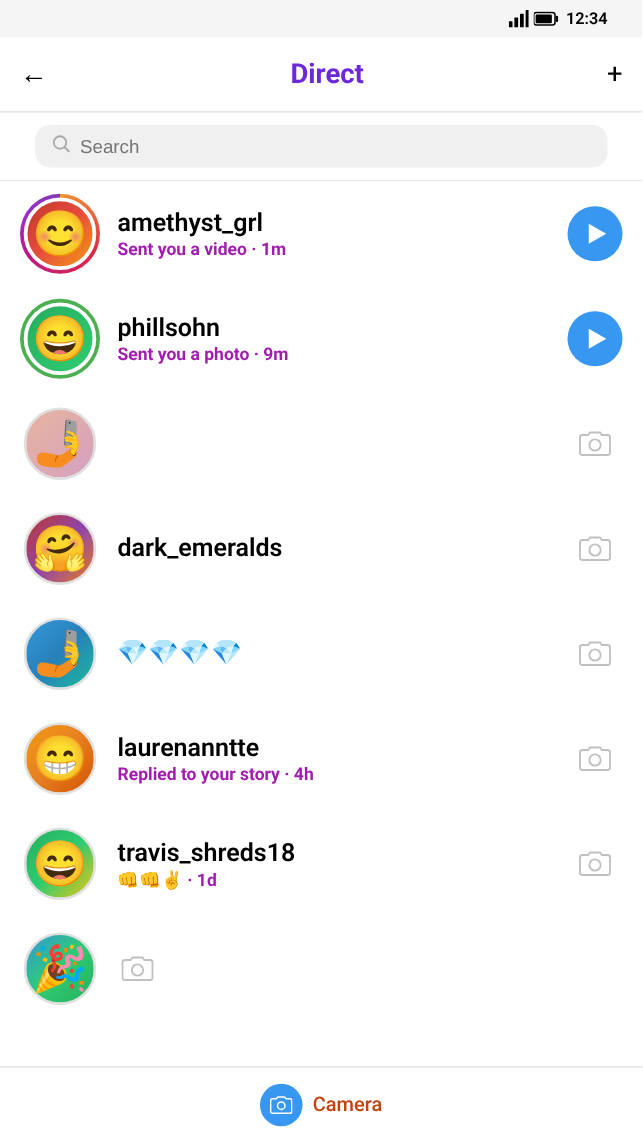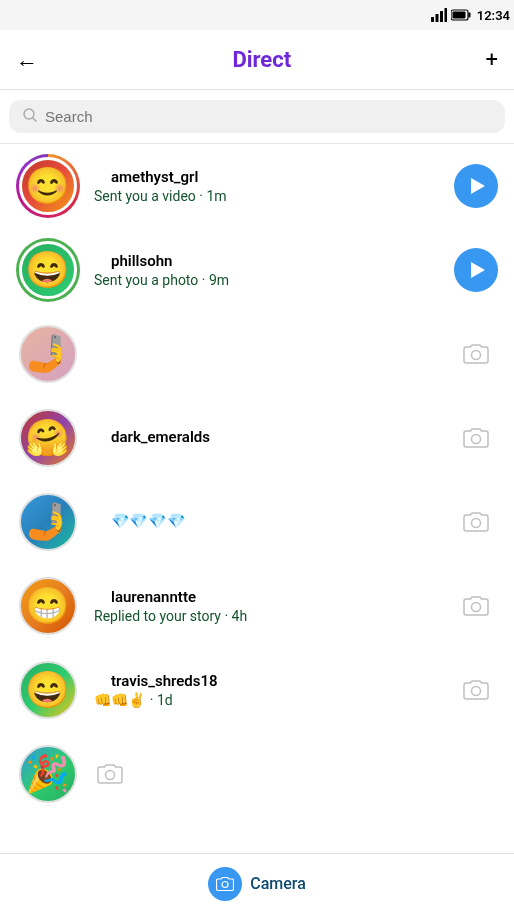--- a/index.html
+++ b/index.html
@@ -12,21 +12,21 @@
       overflow-x: hidden;
     }
 
     
     .status-bar {
       background: #f5f5f5;
       height: 30px;
       display: flex;
       align-items: center;
       justify-content: flex-end;
-      padding: 0 4px;
+      padding: 0 28px;
       gap: 6px;
     }
     .status-bar-time {
       font-size: 13px;
       font-weight: 600;
       color: #000;
     }
     .status-icons {
       display: flex;
       align-items: center;
@@ -55,21 +55,21 @@
     }
     .back-btn {
       font-size: 22px;
       color: #000;
       cursor: pointer;
       line-height: 1;
     }
 
     
     .search-container {
-      padding: 10px 9px;
+      padding: 10px 28px;
       border-bottom: 1px solid #e8e8e8;
     }
     .search-box {
       background: #f0f0f0;
       border-radius: 12px;
       display: flex;
       align-items: center;
       padding: 8px 14px;
       gap: 8px;
     }
@@ -155,32 +155,32 @@
       height: 100%;
     }
 
     
     .message-content {
       flex: 1;
       margin-left: 14px;
       min-width: 0;
     }
     .message-username {
-      font-size: 15px;
+      font-size: 20px;
       font-weight: 600;
       color: #000;
       margin-bottom: 2px;
-      margin-left: 17px;
     }
     .message-preview {
       font-size: 14px;
-      color: #14532d;
+      color: #a21caf;
       white-space: nowrap;
       overflow: hidden;
       text-overflow: ellipsis;
+      font-weight: bold;
     }
 
     
     .action-btn {
       width: 44px;
       height: 44px;
       border-radius: 50%;
       display: flex;
       align-items: center;
       justify-content: center;
@@ -219,21 +219,21 @@
       cursor: pointer;
     }
     .bottom-camera-btn {
       display: flex;
       align-items: center;
       gap: 8px;
     }
     .bottom-camera-label {
       font-size: 16px;
       font-weight: 500;
-      color: #0c4a6e;
+      color: #c2410c;
     }
     .camera-circle-icon {
       width: 34px;
       height: 34px;
       border-radius: 50%;
       background: #3897f0;
       display: flex;
       align-items: center;
       justify-content: center;
     }

